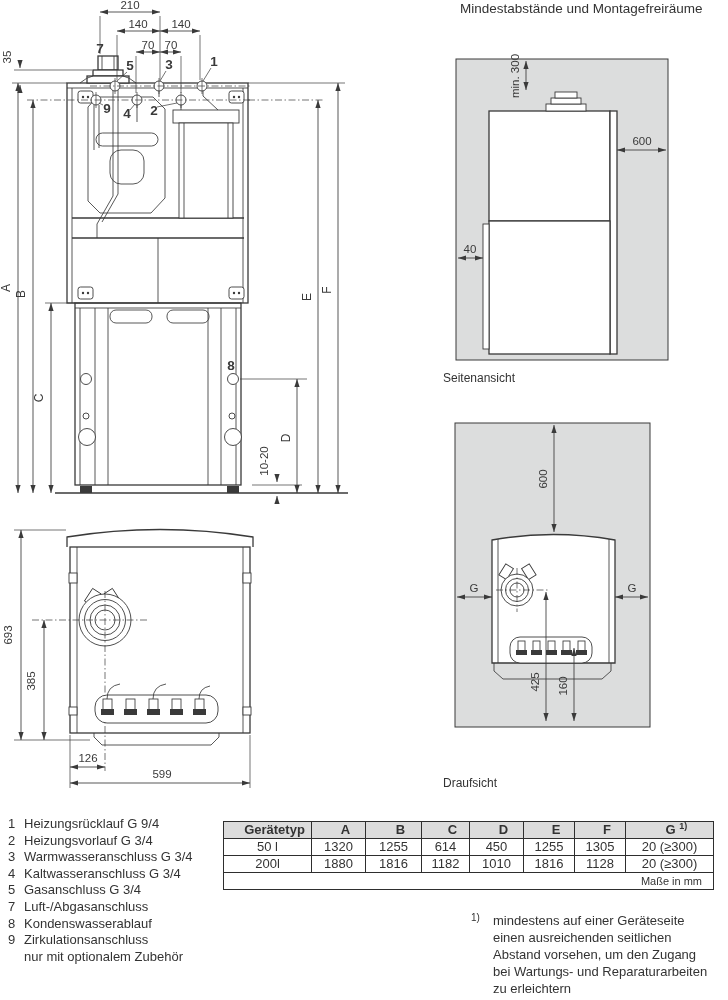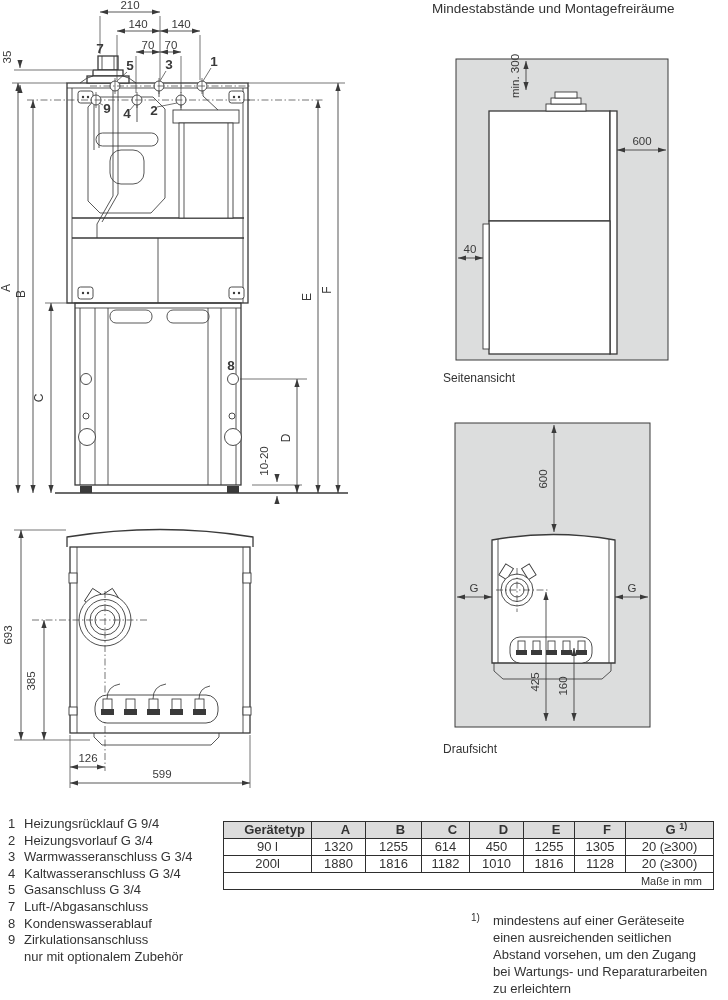--- a/index.html
+++ b/index.html
@@ -20,21 +20,21 @@
   .wf2{stroke:var(--line);fill:#fff;stroke-width:0.9;}
   .blk{fill:var(--line);stroke:none;}
   .dim{stroke:var(--line);fill:none;stroke-width:0.85;}
   .ext{stroke:var(--line);fill:none;stroke-width:0.7;}
   .cl{stroke:var(--line);fill:none;stroke-width:0.7;stroke-dasharray:7 2.5 1.5 2.5;}
   .wall{fill:var(--wall);stroke:var(--line);stroke-width:1;}
   .dm{font-size:11.5px;}
   .dml{font-size:12px;}
   .co{font-size:13.5px;font-weight:bold;}
   
-  .title{font-size:13.5px;color:var(--text);}
+  .title{font-size:13.5px;color:var(--text);margin-left:28px;}
   .viewlabel{font-size:12px;color:var(--text);}
   .legend{font-size:13px;line-height:16.6px;color:var(--text);}
   .legend .row{display:flex;}
   .legend .num{width:16px;flex:none;}
   .legend .txt{flex:1;}
   
   table{border-collapse:collapse;table-layout:fixed;font-size:13px;}
   th,td{border:1.5px solid #2e2e2e;text-align:center;padding:1px 2px;height:16px;line-height:14px;}
   th{background:var(--table-header-bg);font-weight:bold;padding-left:16px;}
   td.type{text-align:center;}
@@ -301,21 +301,21 @@
     <line class="dim" x1="17" y1="189" x2="52" y2="189" marker-start="url(#as)" marker-end="url(#ae)"></line>
     <text class="dm" x="34" y="184" text-anchor="middle">G</text>
     <line class="dim" x1="175" y1="189" x2="208" y2="189" marker-start="url(#as)" marker-end="url(#ae)"></line>
     <text class="dm" x="192" y="184" text-anchor="middle">G</text>
     <line class="dim" x1="106" y1="184" x2="106" y2="313" marker-start="url(#as)" marker-end="url(#ae)"></line>
     <text class="dm" transform="rotate(-90 99 274)" x="99" y="274" text-anchor="middle">425</text>
     <line class="dim" x1="134" y1="240" x2="134" y2="313" marker-start="url(#as)" marker-end="url(#ae)"></line>
     <text class="dm" transform="rotate(-90 127 278)" x="127" y="278" text-anchor="middle">160</text>
   </g>
 </svg>
-<div class="abs viewlabel" style="left:443px;top:742px">Draufsicht</div>
+<div class="abs viewlabel" style="left:443px;top:776px">Draufsicht</div>
 
 <svg class="abs" style="left:0;top:518px" width="290" height="285" viewBox="0 0 290 285">
   <g>
     <path class="ln" d="M67,29 V19 Q160,4 253,19 V29"></path>
     <rect class="ln" x="70" y="29" width="180" height="186"></rect>
     <line class="lt" x1="77" y1="29" x2="77" y2="215"></line>
     <line class="lt" x1="243" y1="29" x2="243" y2="215"></line>
     <rect class="wf2" x="69" y="55" width="8" height="10"></rect>
     <rect class="wf2" x="69" y="189" width="8" height="8"></rect>
     <rect class="wf2" x="243" y="55" width="8" height="10"></rect>
@@ -417,21 +417,21 @@
     <th>Gerätetyp</th>
     <th>A</th>
     <th>B</th>
     <th>C</th>
     <th>D</th>
     <th>E</th>
     <th>F</th>
     <th><span>G</span> <sup>1)</sup></th>
   </tr>
   <tr>
-    <td class="type">90 l</td>
+    <td class="type">50 l</td>
     <td>1320</td>
     <td>1255</td>
     <td>614</td>
     <td>450</td>
     <td>1255</td>
     <td>1305</td>
     <td>20 (≥300)</td>
   </tr>
   <tr>
     <td class="type">200l</td>

